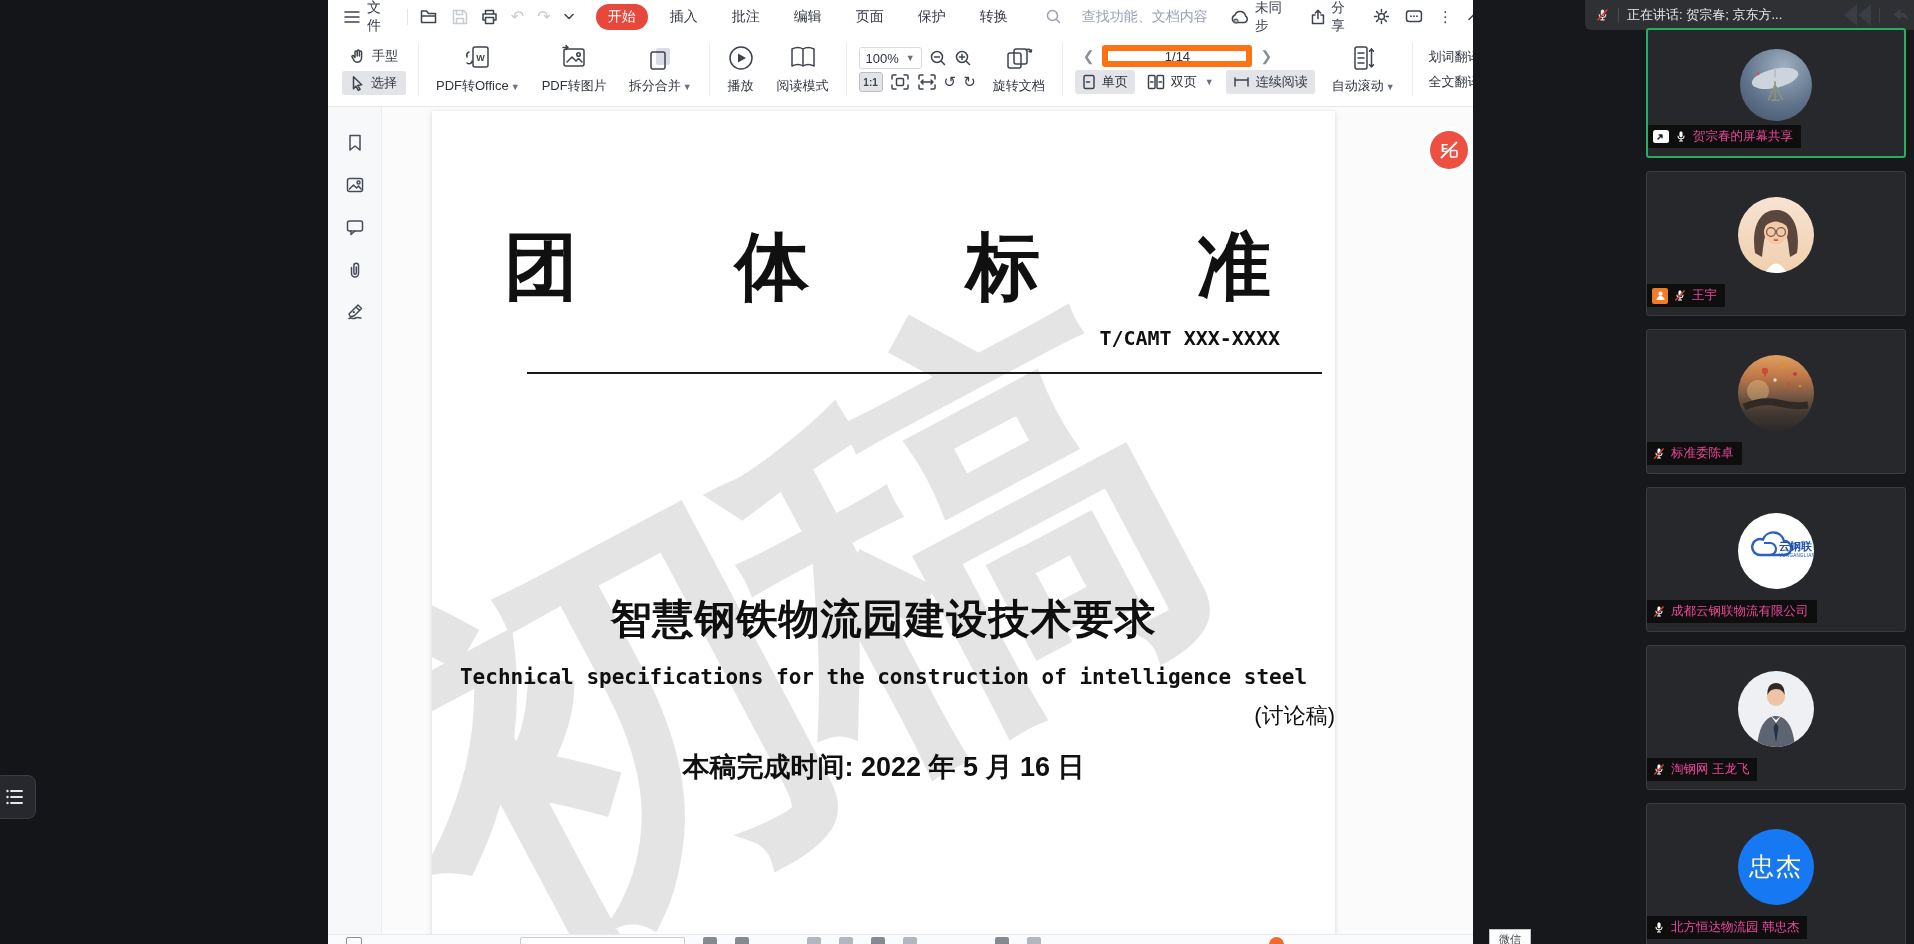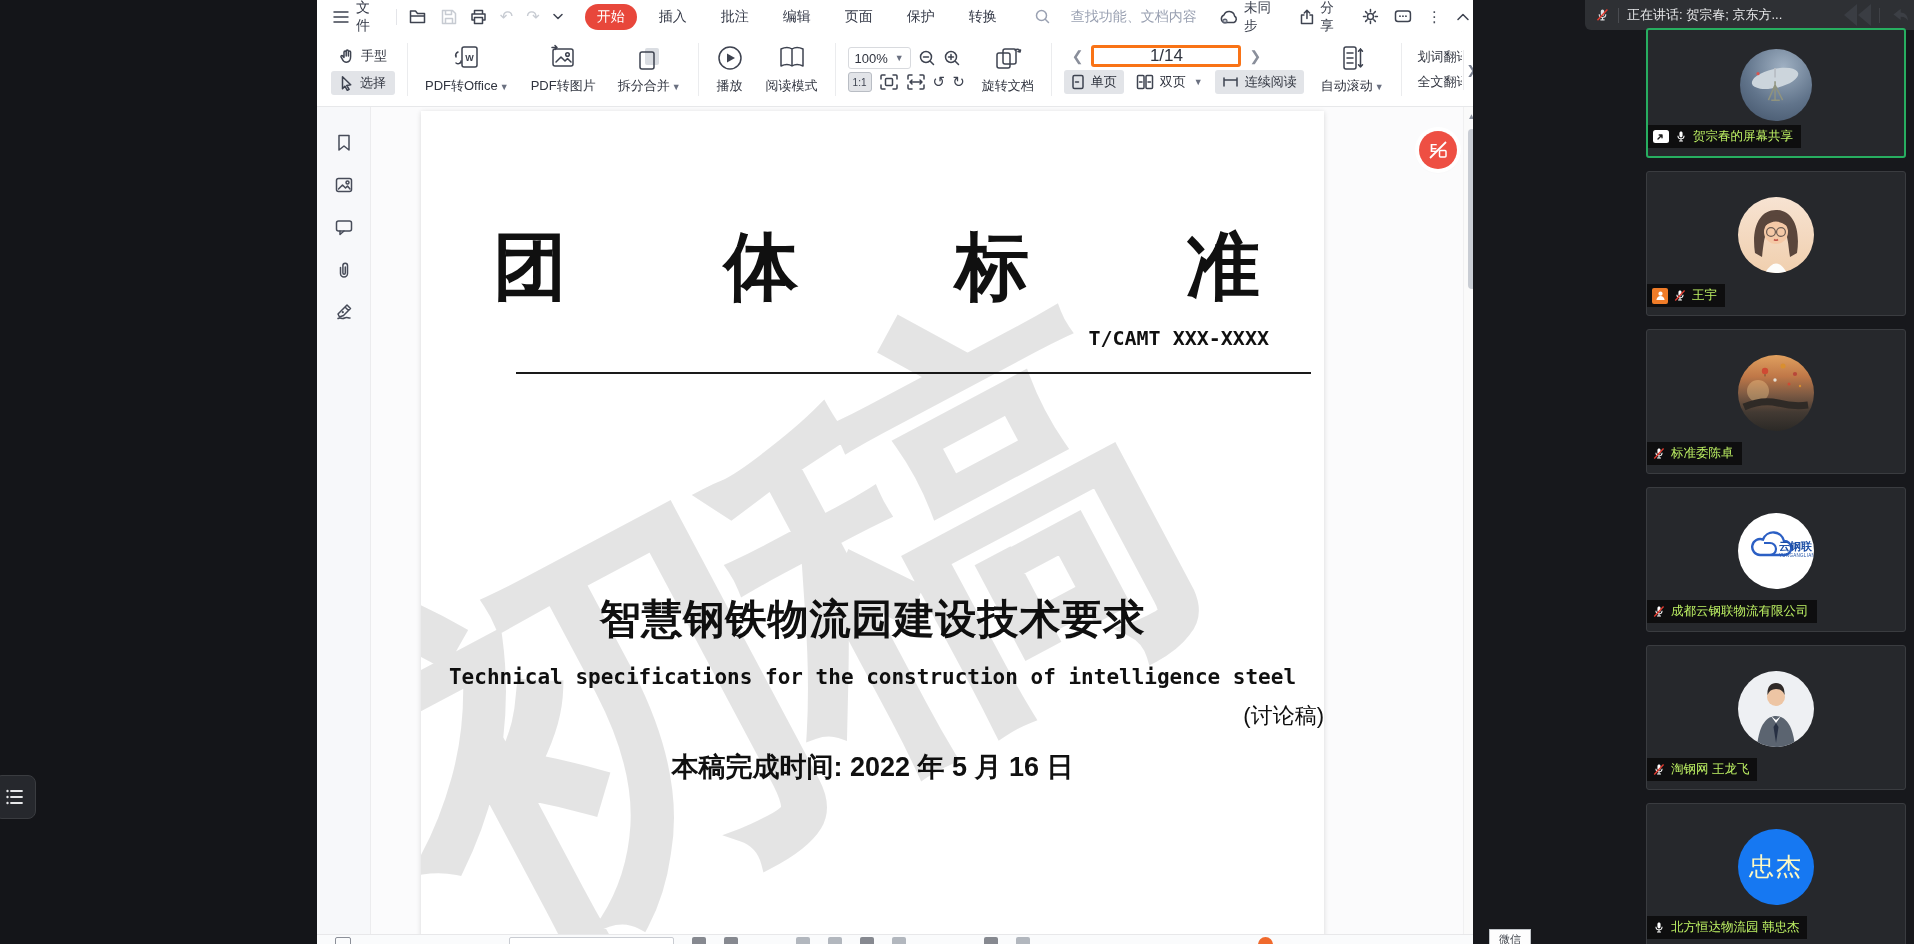--- a/index.html
+++ b/index.html
@@ -2,21 +2,21 @@
 <html><head>
 <meta charset="utf-8">
 <style>
   html,body{margin:0;padding:0;width:1914px;height:944px;overflow:hidden;background:#141519;
     font-family:"Liberation Sans","DejaVu Sans",sans-serif;-webkit-font-smoothing:antialiased;}
   *{box-sizing:border-box;}
   svg{display:block;}
   .ico{stroke:#3e4350;fill:none;stroke-width:1.5;stroke-linecap:round;stroke-linejoin:round;}
   .ico-dis{stroke:#c7cbd2;}
   
-  .pdf-window{position:absolute;left:317px;top:0;width:1162px;height:944px;background:#fff;
+  .pdf-window{position:absolute;left:328px;top:0;width:1162px;height:944px;background:#fff;
     display:flex;flex-direction:column;}
   .menubar{height:33px;display:flex;align-items:center;padding:0 10px 0 16px;font-size:14px;
     color:#343947;flex-shrink:0;}
   .mb-file{display:flex;align-items:center;gap:7px;cursor:pointer;}
   .vsep{width:1px;height:16px;background:#e4e5e9;margin:0 12px;flex-shrink:0;}
   .quick{display:flex;align-items:center;gap:13px;}
   .tabs{display:flex;align-items:center;gap:10px;margin-left:22px;}
   .tab{padding:4px 12px;border-radius:14px;white-space:nowrap;cursor:pointer;}
   .tab.active{background:#e8473b;color:#fff;}
   .mb-search{display:flex;align-items:center;gap:21px;margin-left:26px;color:#9aa1b2;width:185px;}
@@ -30,23 +30,23 @@
   .tsep{width:1px;background:#ebecee;margin:10px 6px;}
   .g-col{display:flex;flex-direction:column;justify-content:center;gap:3px;padding:0 6px;}
   .mini-row{display:flex;align-items:center;gap:6px;font-size:13px;height:24px;padding:0 8px;border-radius:3px;white-space:nowrap;cursor:pointer;}
   .hl{background:#e2e4e8;}
   .bigbtn{display:flex;flex-direction:column;align-items:center;justify-content:center;gap:5px;
     padding:0 11px;font-size:13px;white-space:nowrap;cursor:pointer;}
   .caret{font-size:9px;color:#6a7080;margin-left:2px;}
   .zoombox{display:flex;align-items:center;width:63px;height:22px;border:1px solid #d8dade;border-radius:3px;
     padding:0 6px;font-size:13px;justify-content:space-between;cursor:pointer;}
   .sq-ico{width:24px;height:20px;border-radius:3px;display:flex;align-items:center;justify-content:center;
-    font-size:12px;color:#3e4350;cursor:pointer;}
-  .pagebox{width:150px;height:22px;border:3px solid #f97316;border-radius:3px;display:flex;align-items:center;
-    justify-content:center;font-size:17px;cursor:text;}
+    font-size:12px;color:#3e4350;cursor:pointer;font-weight:bold;}
+  .pagebox{width:150px;height:22px;border:6px solid #f97316;border-radius:3px;display:flex;align-items:center;
+    justify-content:center;font-size:13px;cursor:text;}
   .navarr{color:#8a8f9b;font-size:14px;padding:0 8px;cursor:pointer;}
   .trans-col{width:60px;overflow:hidden;}
   .trans-row{display:flex;align-items:center;gap:4px;font-size:13px;height:22px;white-space:nowrap;overflow:hidden;cursor:pointer;}
   .expand-btn{position:absolute;right:0;top:50%;transform:translateY(-50%);width:16px;height:40px;
     display:flex;align-items:center;justify-content:center;color:#7b8190;font-size:12px;background:#fff;
     border-left:1px solid #ececee;cursor:pointer;}
   
   .main{flex:1;display:flex;overflow:hidden;position:relative;}
   .rail{width:54px;background:#f7f8fa;border-right:1px solid #ececee;display:flex;flex-direction:column;
     align-items:center;padding-top:26px;gap:22px;flex-shrink:0;}
@@ -99,21 +99,21 @@
   .av-dish{background:radial-gradient(circle at 60% 25%,#9fb0c2,#61748b 55%,#3f5066);}
   .av-woman{background:linear-gradient(180deg,#f7e3d2,#f0cfae);}
   .av-balloon{background:linear-gradient(180deg,#e0a05f 0%,#c07848 28%,#7d5a43 52%,#433a33 75%,#2b2926 100%);}
   .av-logo{background:#fff;position:absolute;}
   .av-suit{background:#eef0f3;}
   .av-blue{background:#1678f2;display:flex;align-items:center;justify-content:center;}
   .av-blue span{color:#fef9c3;font-size:25px;font-weight:400;letter-spacing:2px;}
   .logo-name{position:absolute;left:41px;top:26px;font-size:11px;font-weight:700;color:#1d4fa6;}
   .logo-sub{position:absolute;left:41px;top:40px;font-size:4.5px;color:#1d4fa6;letter-spacing:.3px;}
   .tlabel{position:absolute;left:0;bottom:8px;max-width:98%;background:rgba(8,8,8,.78);display:flex;
-    align-items:center;gap:5px;padding:3px 8px 3px 5px;font-size:12.5px;color:#bef264;white-space:nowrap;overflow:hidden;}
+    align-items:center;gap:5px;padding:3px 8px 3px 5px;font-size:12.5px;color:#ec4899;white-space:nowrap;overflow:hidden;}
   .badge-member{width:16px;height:16px;background:#f07c28;border-radius:2px;display:flex;align-items:center;
     justify-content:center;flex-shrink:0;}
   
   .outline-btn{position:absolute;left:-6px;top:775px;width:42px;height:44px;background:#26282d;
     border:1px solid #3a3c40;border-radius:8px;display:flex;align-items:center;justify-content:center;cursor:pointer;}
   
   .wx-tip{position:absolute;left:1489px;top:929px;background:#fdfdfd;border:1px solid #bfc3c7;
     padding:2px 9px;font-size:11px;color:#41454d;z-index:40;}
 </style>
 </head>

